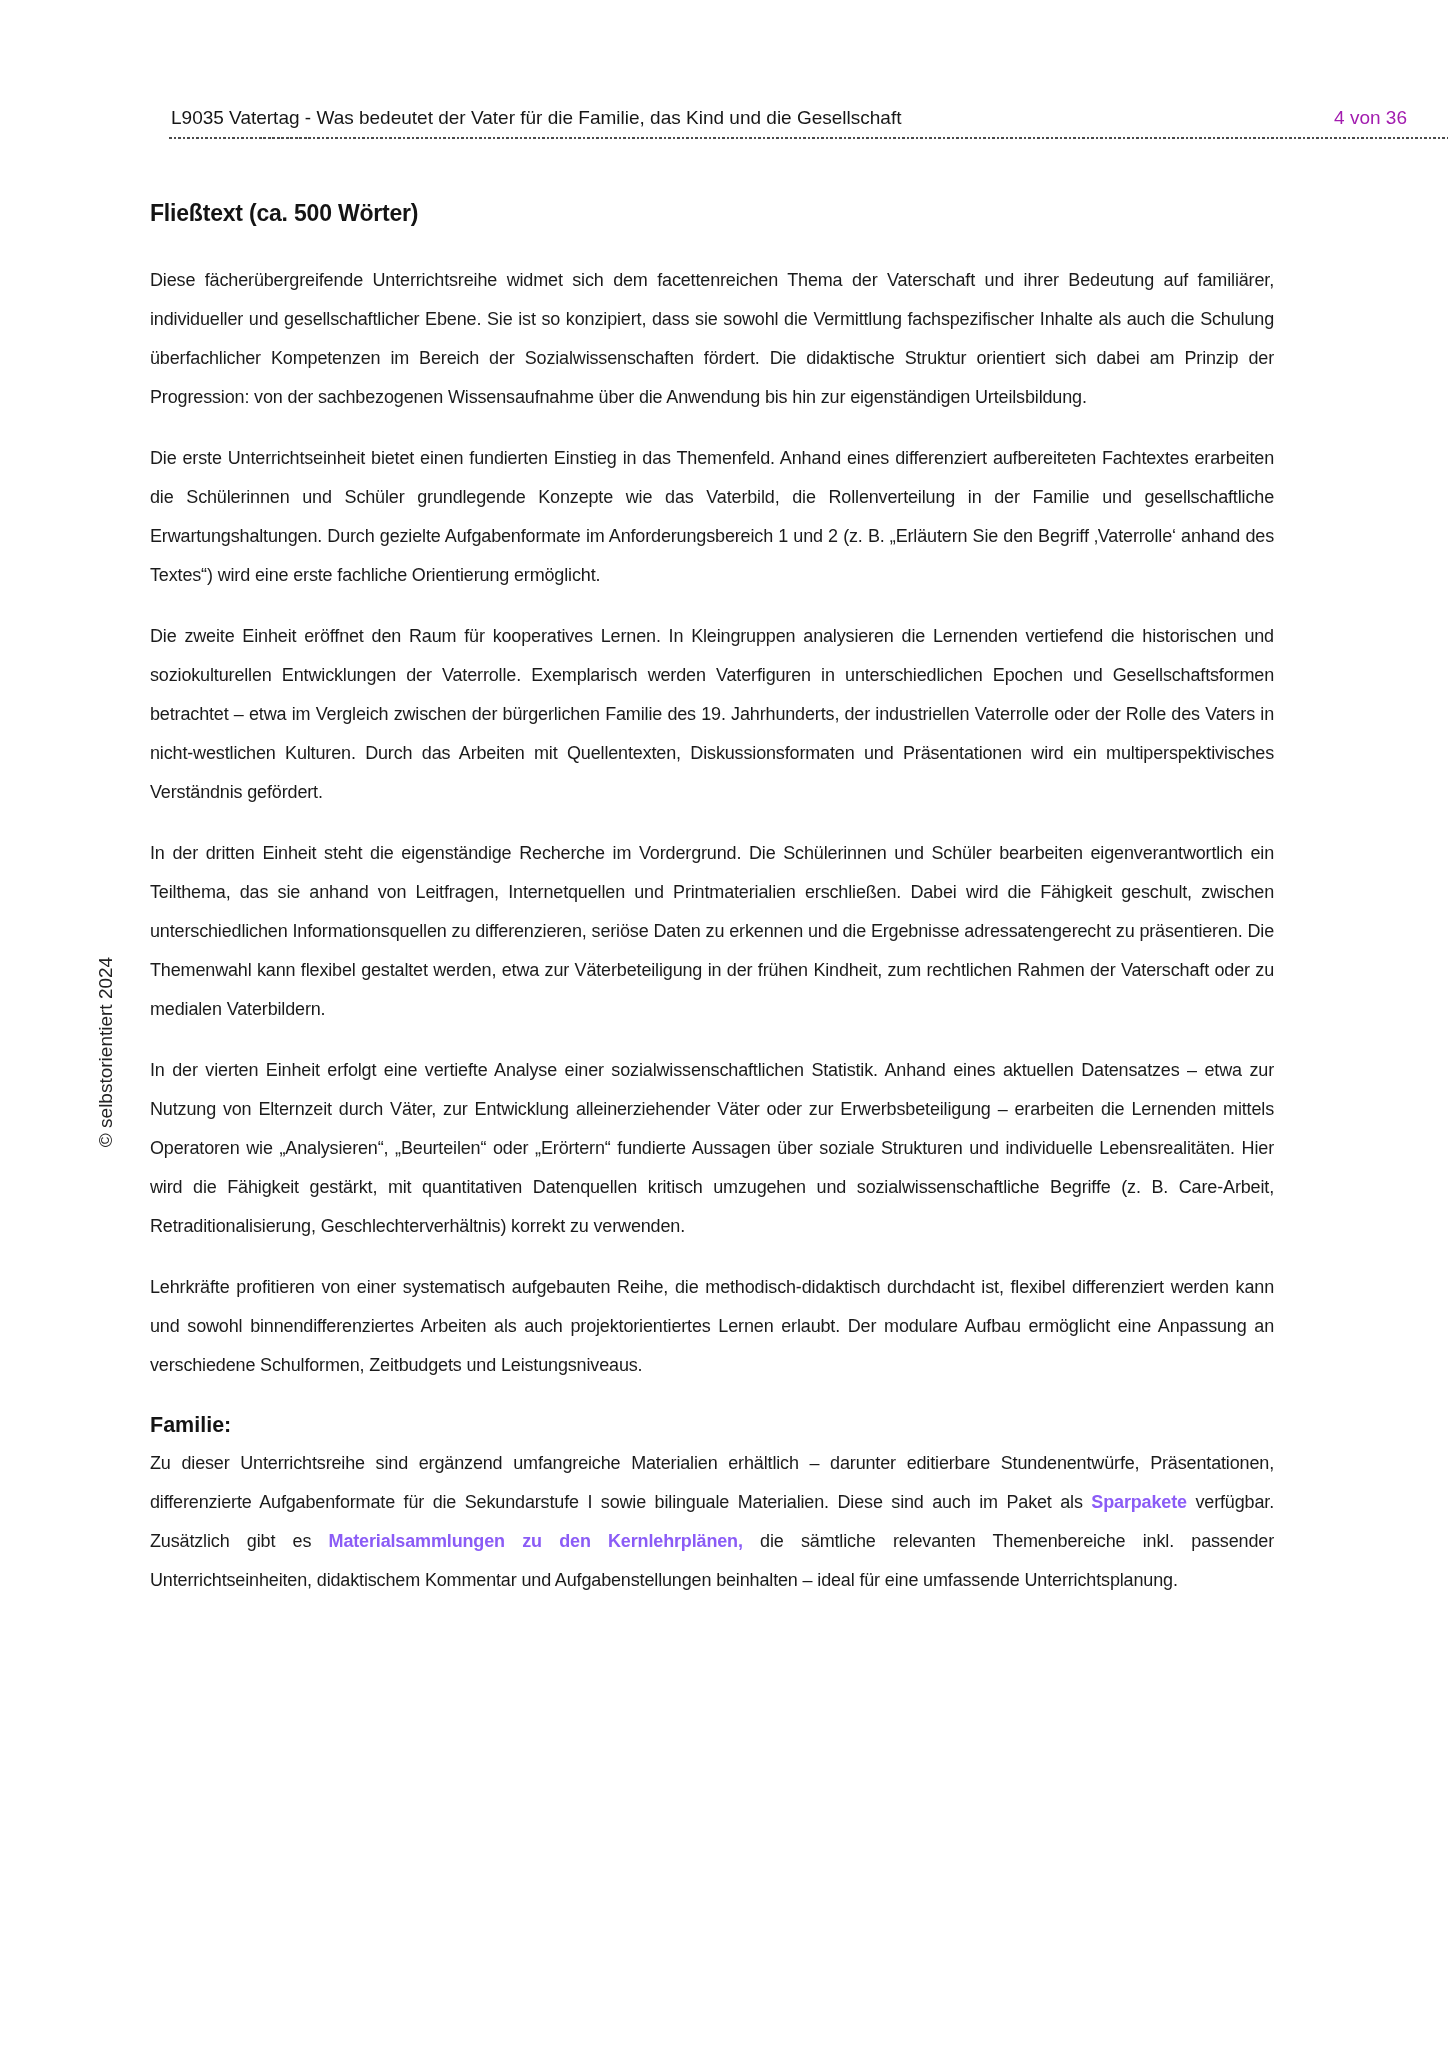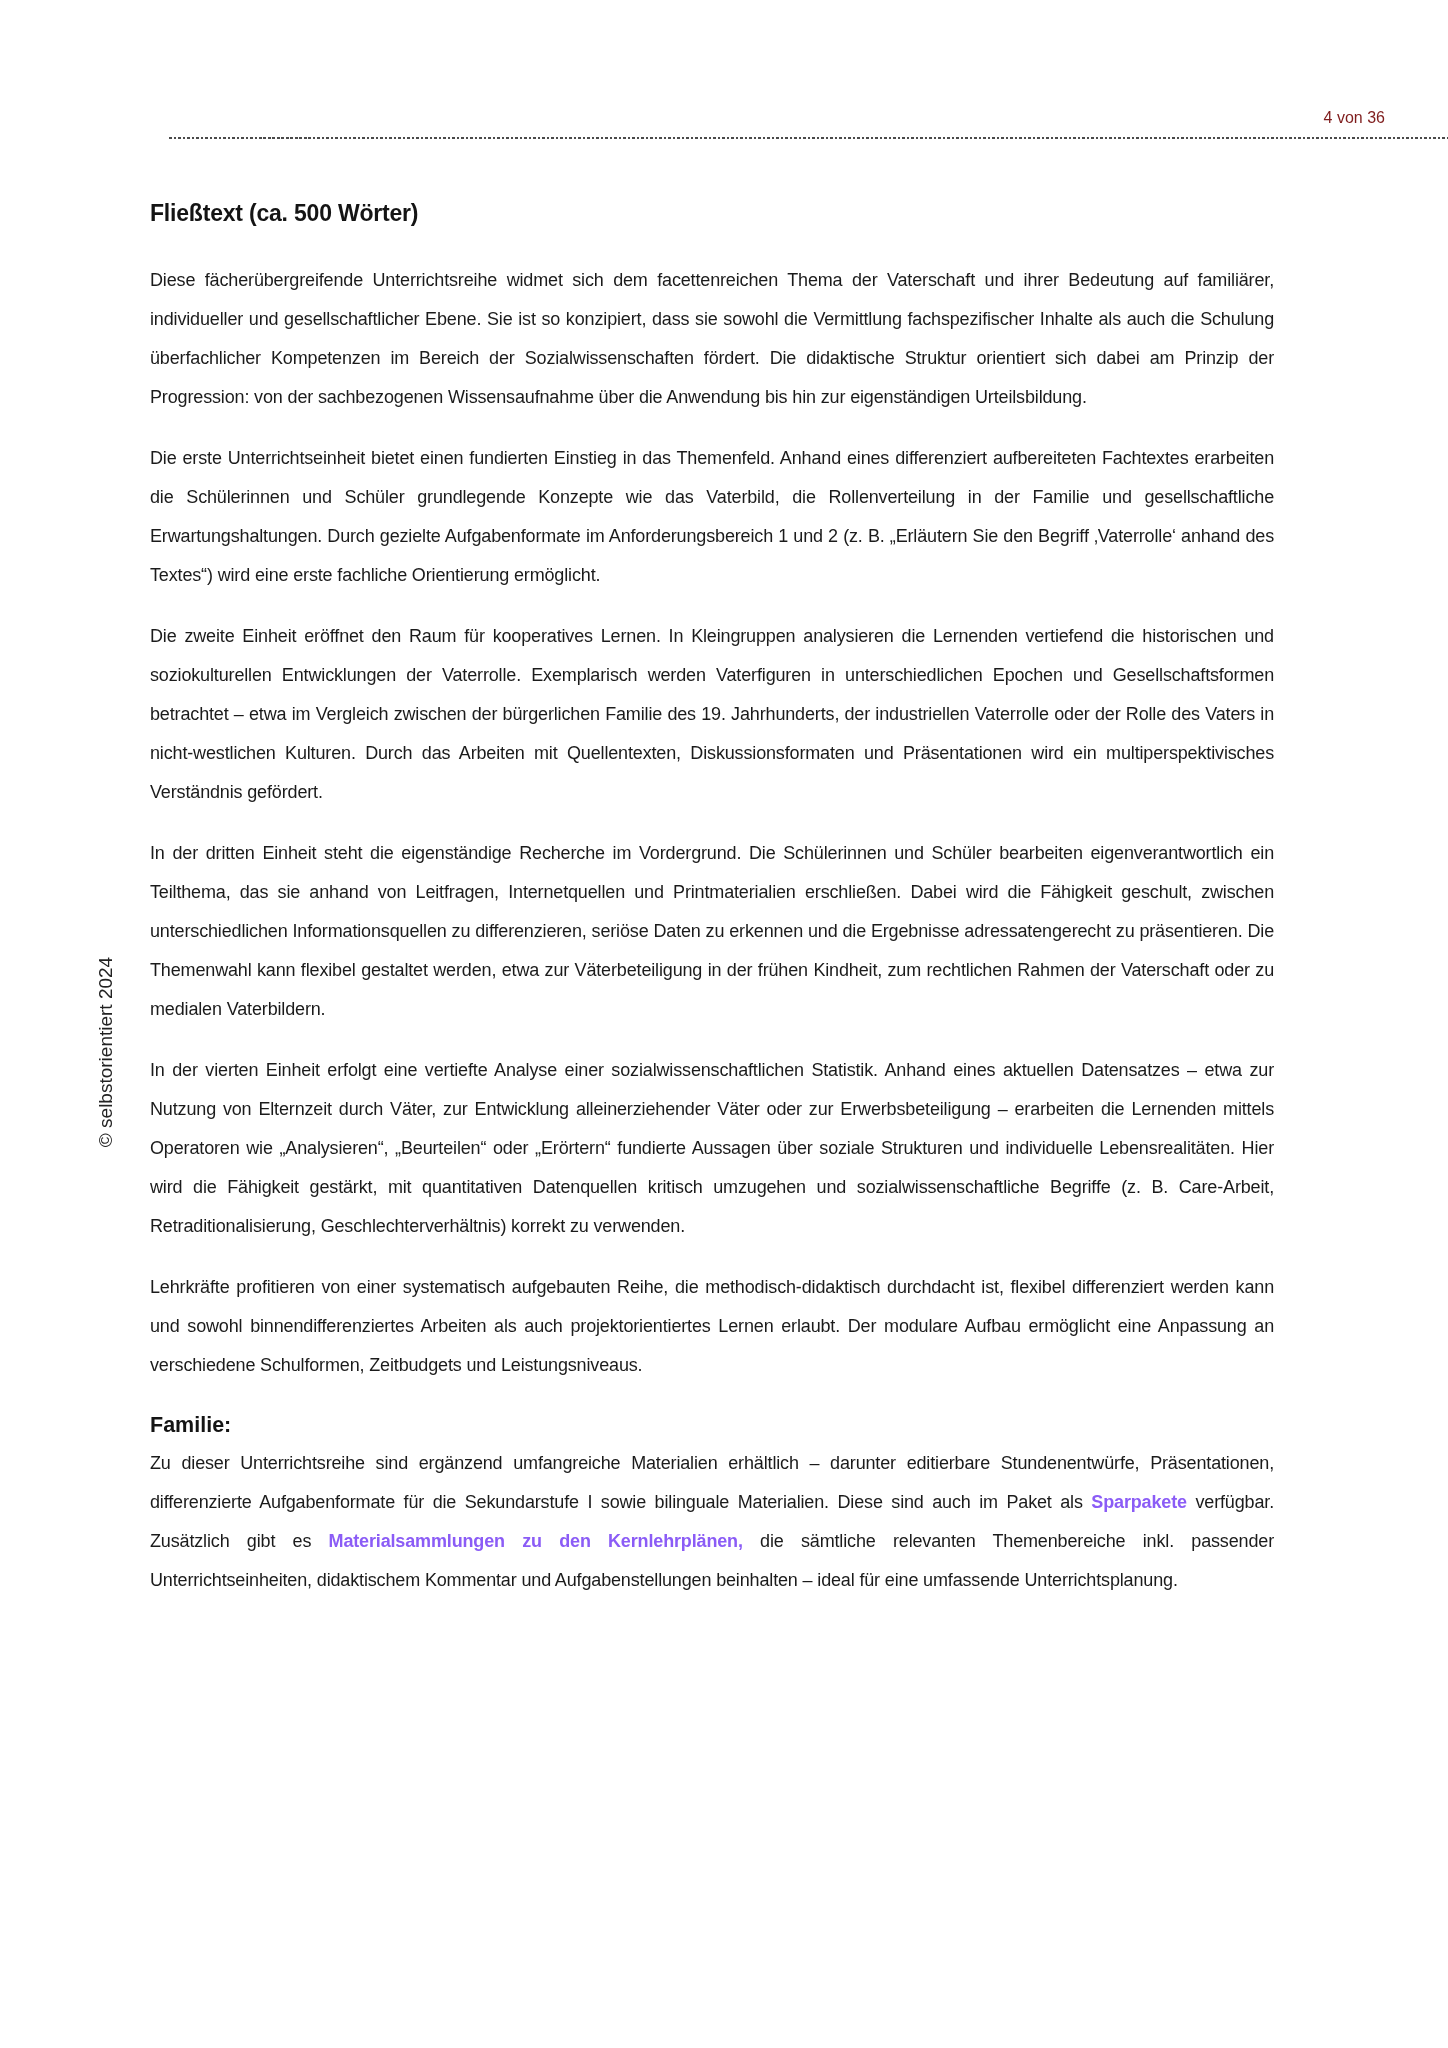--- a/index.html
+++ b/index.html
@@ -21,25 +21,25 @@
     position: absolute;
     left: 171px;
     top: 106px;
     font-size: 19px;
     line-height: 24px;
     color: #161616;
     white-space: nowrap;
   }
   .header-page {
     position: absolute;
-    right: 63px;
+    right: 41px;
     top: 106px;
-    font-size: 16px;
+    font-size: 19px;
     line-height: 24px;
-    color: #7f1d1d;
+    color: #a21caf;
   }
   .header-rule {
     position: absolute;
     left: 169px;
     right: 0;
     top: 137px;
     height: 2px;
     background-image: repeating-linear-gradient(
       to right,
       #4a4a4a 0px, #4a4a4a 2.5px,
@@ -87,20 +87,21 @@
     margin: 0;
     color: #141414;
   }
   .hinweis-body strong { font-weight: 700; color: #8b5cf6; }
 </style>
 </head>
 <body>
 
 <div class="page">
 
+  <span class="header-title">L9035 Vatertag - Was bedeutet der Vater für die Familie, das Kind und die Gesellschaft</span>
 
   <span class="header-page">4 von 36</span>
 
   <div class="header-rule"></div>
 
   <div class="copyright">© selbstorientiert 2024</div>
 
   <main class="body-col">
 
     <h1 class="doc-title">Fließtext (ca. 500 Wörter)</h1>

